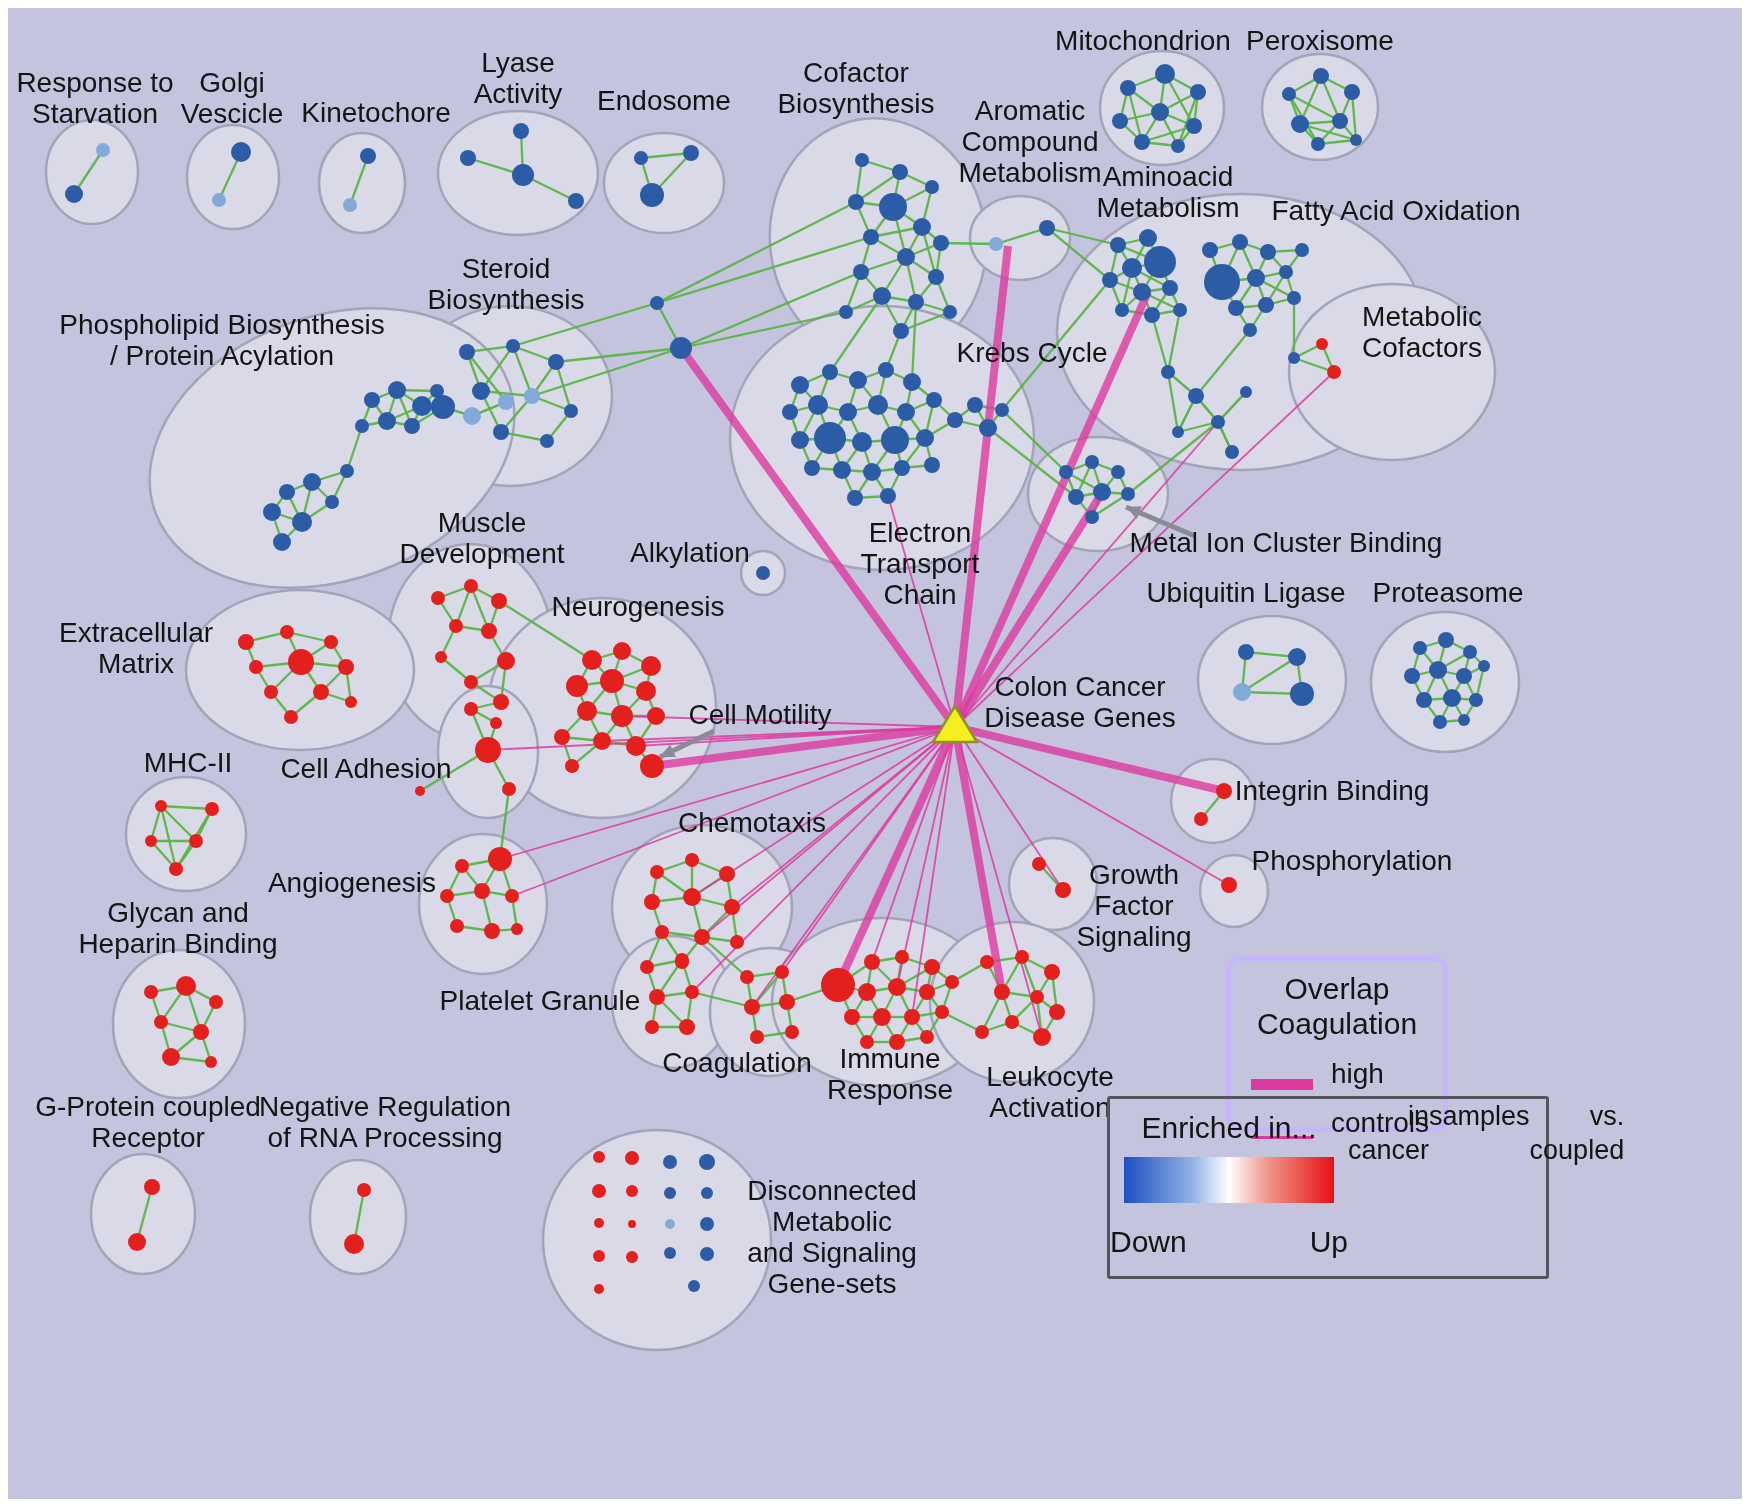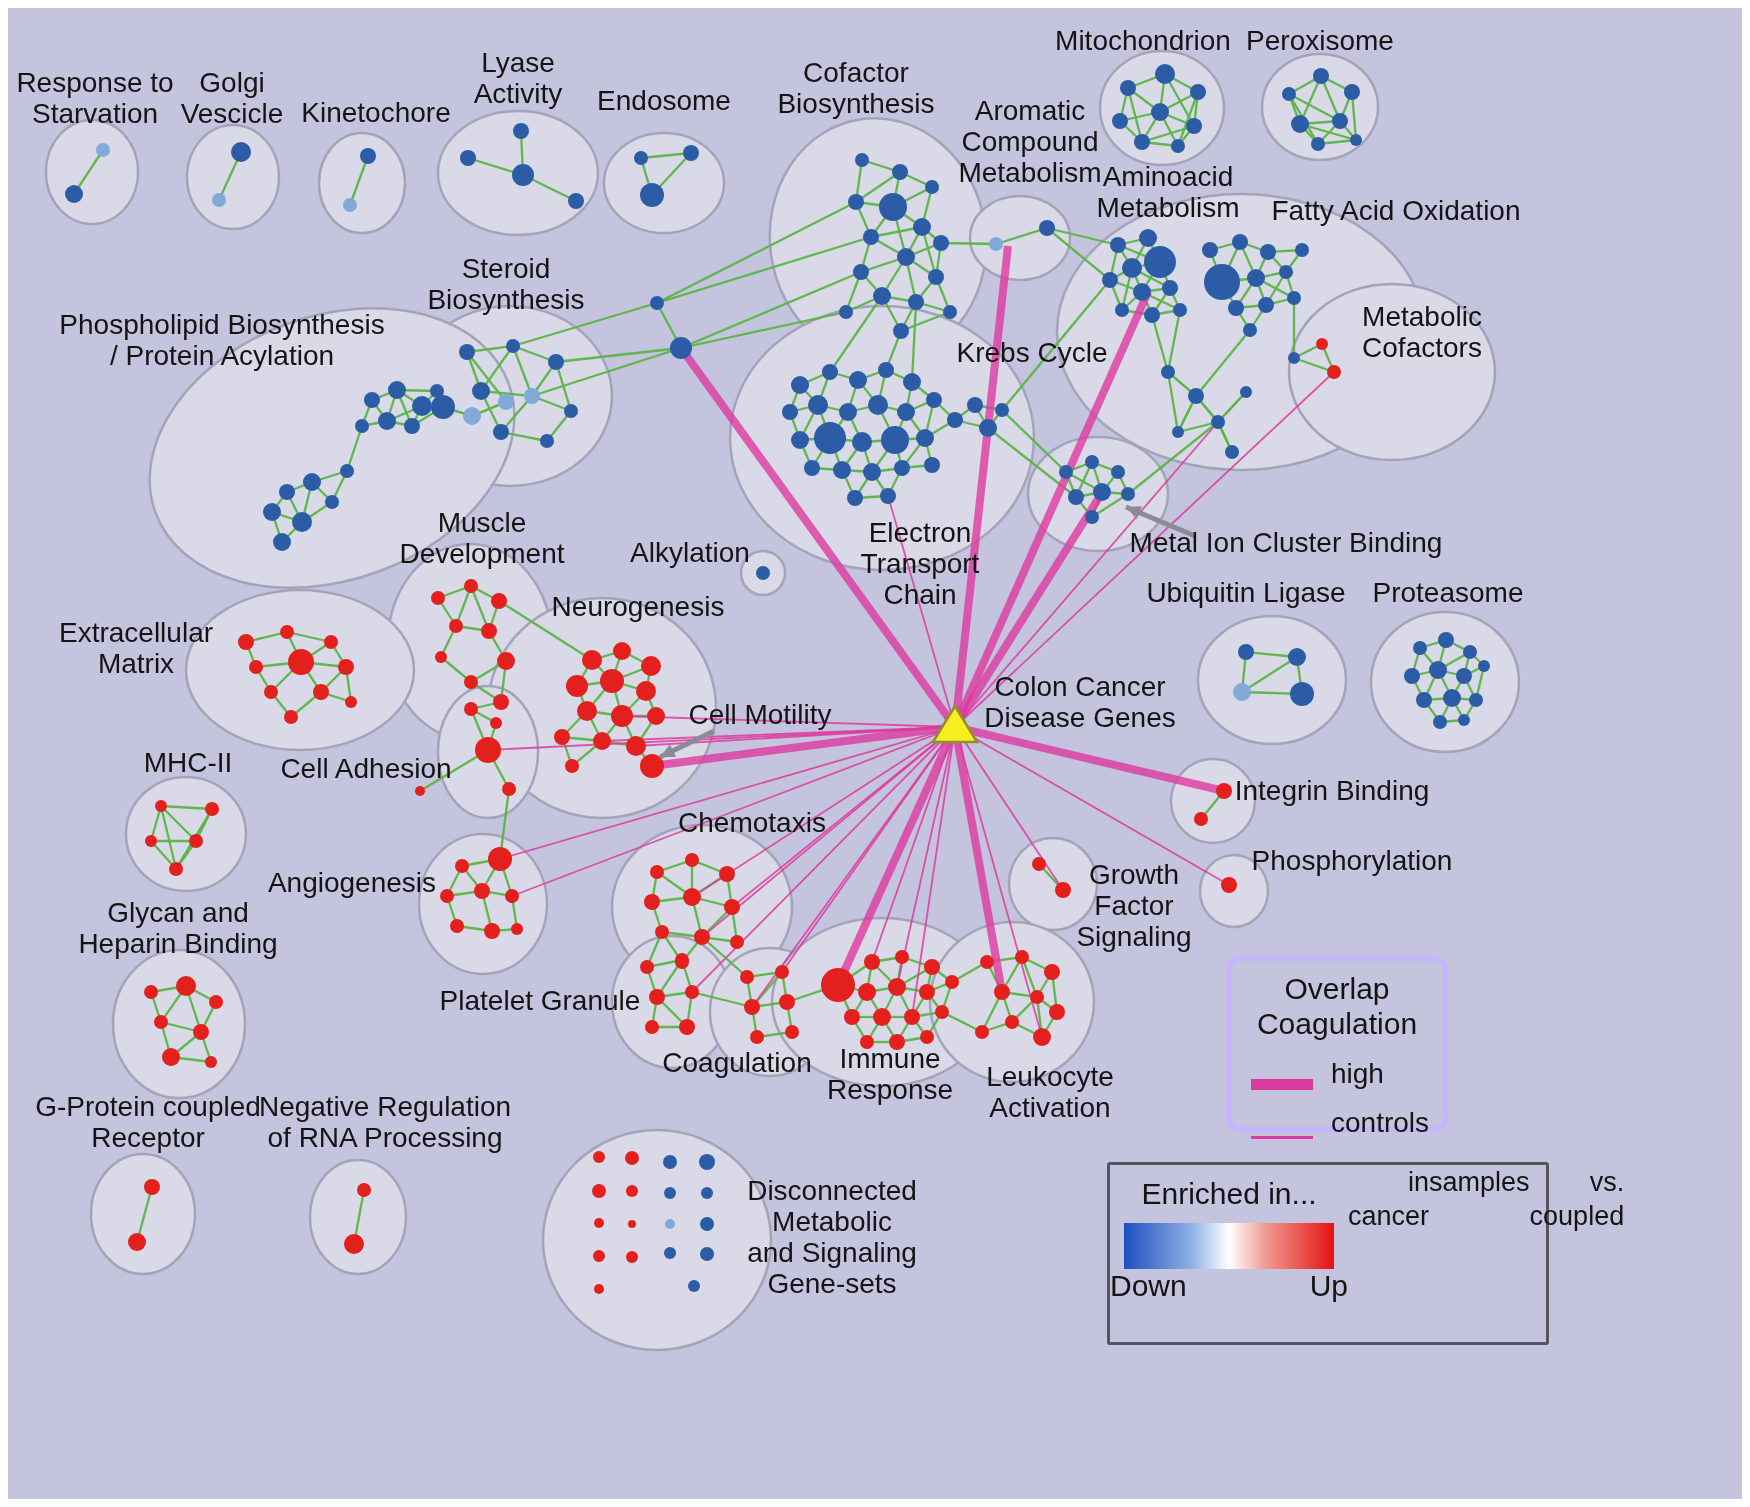--- a/index.html
+++ b/index.html
@@ -13,25 +13,25 @@
   .hub{fill:var(--hub_yellow,#f6ee1e);stroke:#8f8f2f;stroke-width:2.5;}
   .arrow-line{stroke:var(--arrow,#8b8b97);stroke-width:5;}
   .lab{font-family:"Liberation Sans",sans-serif;font-size:28px;fill:var(--label,#141414);text-anchor:middle;}
   .legend-overlap{position:absolute;left:1226px;top:956px;width:222px;height:176px;border:5px solid #c4b5fd;border-radius:14px;box-sizing:border-box;padding-top:10px;}
   .lo-title{font-size:30px;color:var(--label,#141414);text-align:center;line-height:35px;}
   .lo-row{display:flex;align-items:flex-end;margin:17px 0 0 20px;}
   .bar{width:62px;display:inline-block;background:var(--edge_pink,#dd3aa0);}
   .bar.high{height:11px;}
   .bar.mod{height:3px;}
   .lo-label{font-size:28px;color:var(--label,#141414);margin-left:18px;}
-  .legend-color{position:absolute;left:1107px;top:1162px;width:442px;height:183px;border:3px solid #55555f;box-sizing:border-box;display:flex;border-radius:3px;}
+  .legend-color{position:absolute;left:1107px;top:1096px;width:442px;height:183px;border:3px solid #55555f;box-sizing:border-box;display:flex;border-radius:3px;}
   .lc-left{width:295px;padding-top:12px;}
   .lc-title{font-size:30px;text-align:center;color:var(--label,#141414);}
   .lc-bar{width:210px;height:46px;margin:12px auto 0;background:linear-gradient(to right,#1d4fc0,#8fb0e4 32%,#ffffff 50%,#f0978d 68%,#e61212);}
-  .lc-ends{width:238px;margin:0 auto 0;display:flex;justify-content:space-between;font-size:30px;color:var(--label,#141414);}
+  .lc-ends{width:238px;margin:22px auto 0;display:flex;justify-content:space-between;font-size:30px;color:var(--label,#141414);}
   .lc-note{flex:1;font-size:27px;color:var(--label,#141414);text-align:right;padding-right:12px;display:flex;flex-direction:row;justify-content:center;line-height:34px;}
 </style>
 </head>
 <body>
 
 <div class="page">
   <svg id="net" viewBox="0 0 1750 1507" xmlns="http://www.w3.org/2000/svg">
       <rect x="8" y="8" width="1734" height="1491" class="bg-rect"></rect>
       <g>
         <ellipse cx="92" cy="172" rx="46" ry="52" class="cl-ell"></ellipse>

